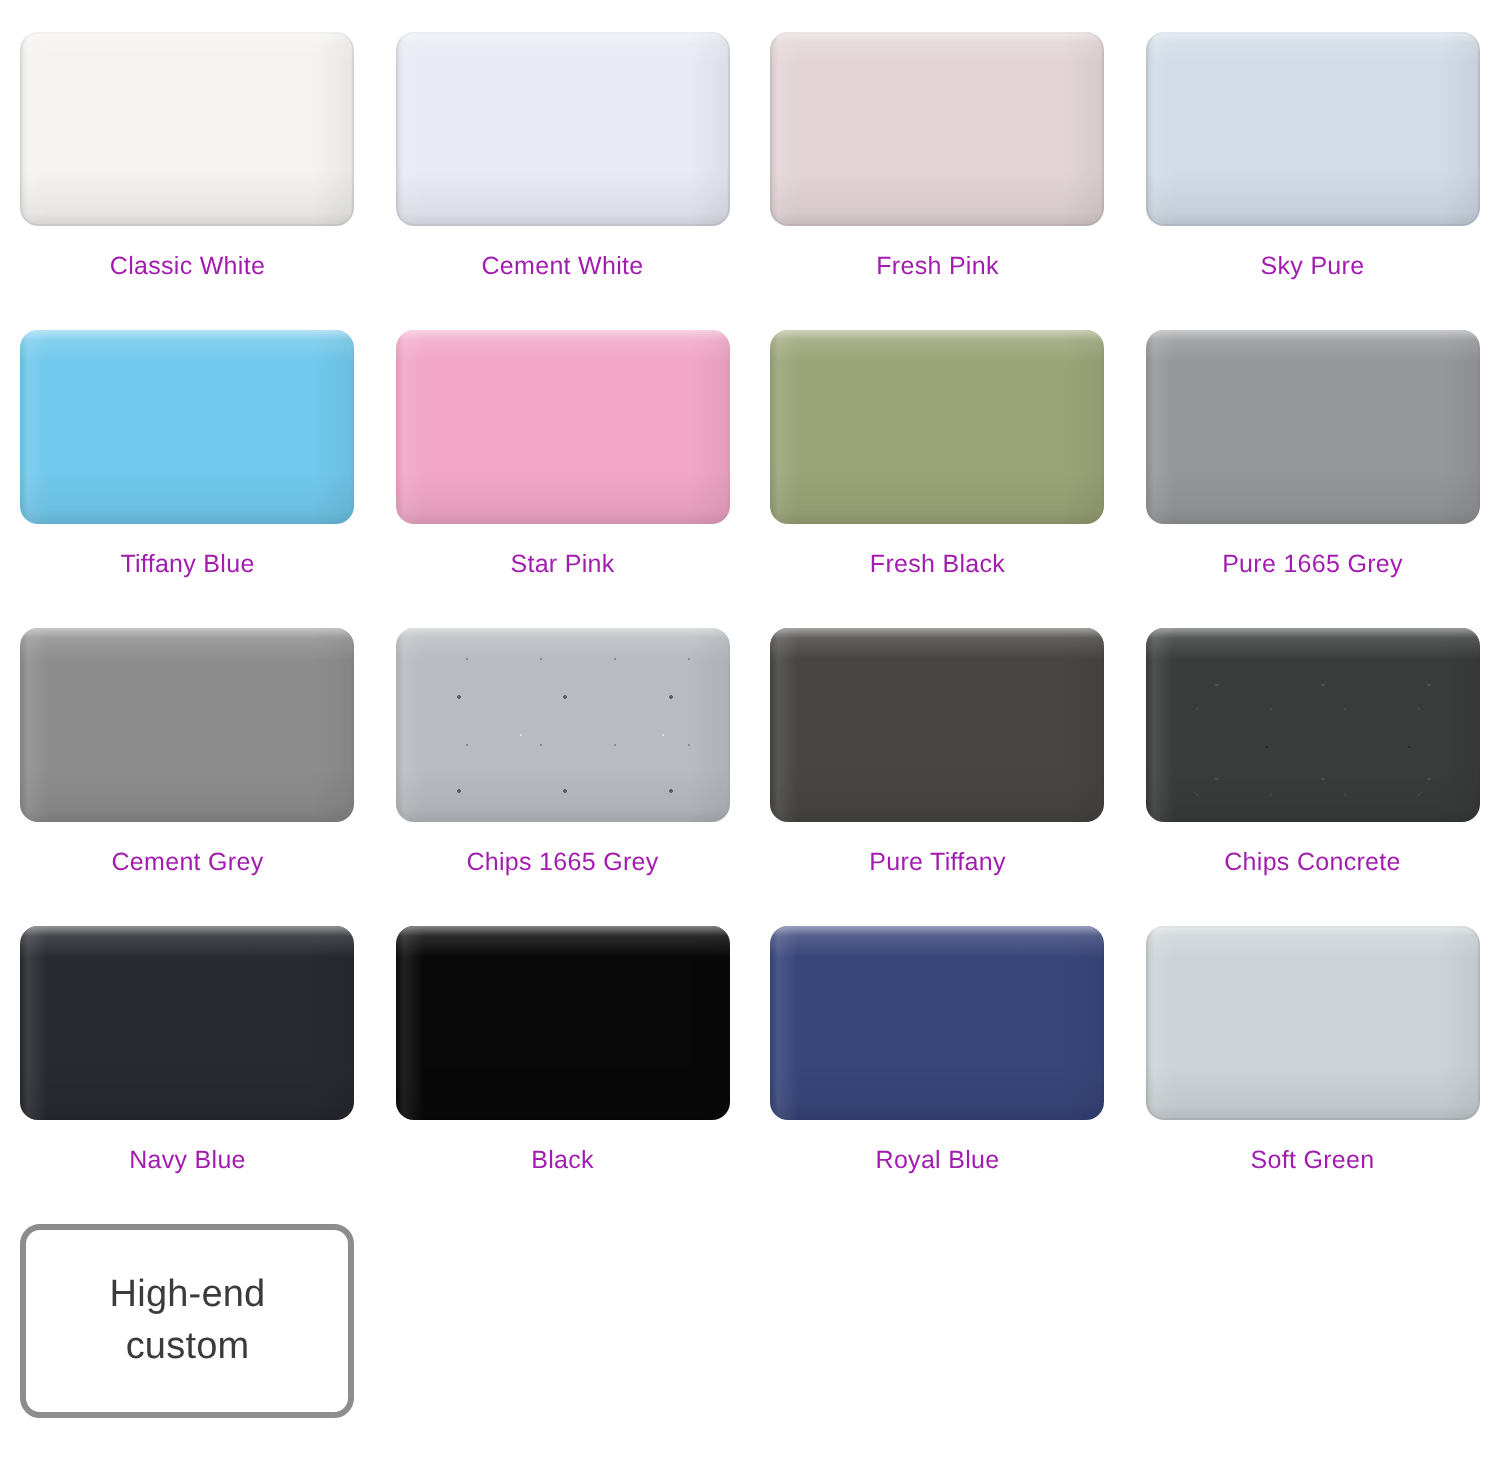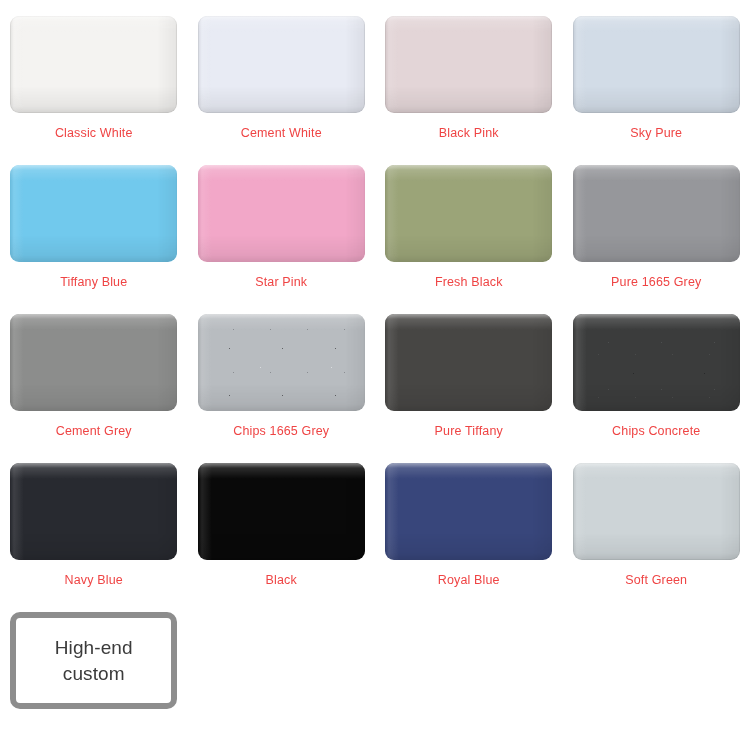--- a/index.html
+++ b/index.html
@@ -105,40 +105,40 @@
       radial-gradient(rgba(150,152,154,0.16) 0.5px, transparent 0.6px);
     background-position: 9px 5px, 25px 29px, 44px 19px;
   }
 
   
   .custom-card {
     position: absolute;
     inset: 0;
     border-radius: 10px;
     background: #ffffff;
-    border: 6px solid #a3a3a3;
+    border: 3px solid #a3a3a3;
     box-sizing: border-box;
     display: flex;
     align-items: center;
     justify-content: center;
     text-align: center;
   }
   .custom-card-text {
     font-size: 19px;
     line-height: 1.35;
     color: #3b3b3b;
     letter-spacing: 0.1px;
     padding: 0 8px;
   }
 
   
   .chip-label {
     margin-top: 13px;
     font-size: 12.5px;
-    color: #ef4444;
+    color: #a21caf;
     text-align: center;
     letter-spacing: 0.15px;
     white-space: nowrap;
   }
   .chip-label.empty { visibility: hidden; }
 </style>
 </head>
 <body>
 
 <div id="swatch-grid">
@@ -151,21 +151,21 @@
     <div class="swatch-cell">
       <div class="chip-wrap">
         <div class="chip  outline" style="background: rgb(232, 235, 244);"></div>
       </div>
       <div class="chip-label">Cement White</div>
     </div>
     <div class="swatch-cell">
       <div class="chip-wrap">
         <div class="chip  outline" style="background: rgb(227, 213, 215);"></div>
       </div>
-      <div class="chip-label">Black Pink</div>
+      <div class="chip-label">Fresh Pink</div>
     </div>
     <div class="swatch-cell">
       <div class="chip-wrap">
         <div class="chip  outline" style="background: rgb(210, 220, 231);"></div>
       </div>
       <div class="chip-label">Sky Pure</div>
     </div>
     <div class="swatch-cell">
       <div class="chip-wrap">
         <div class="chip " style="background: rgb(113, 201, 237);"></div>

